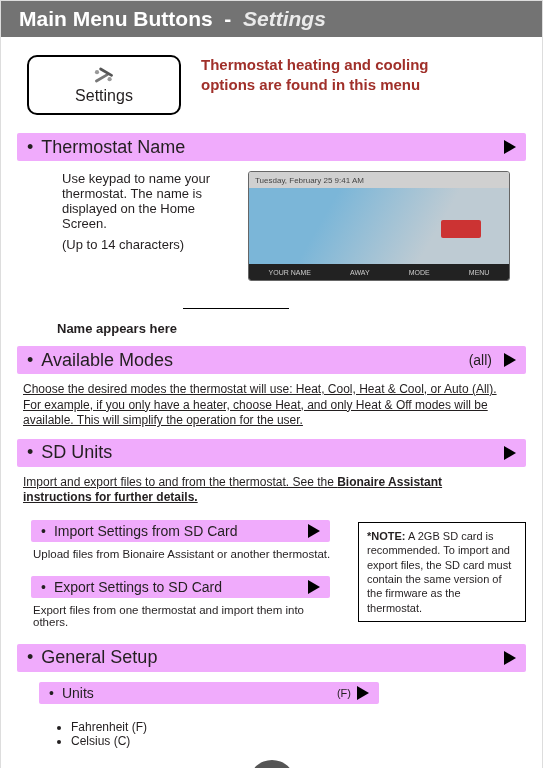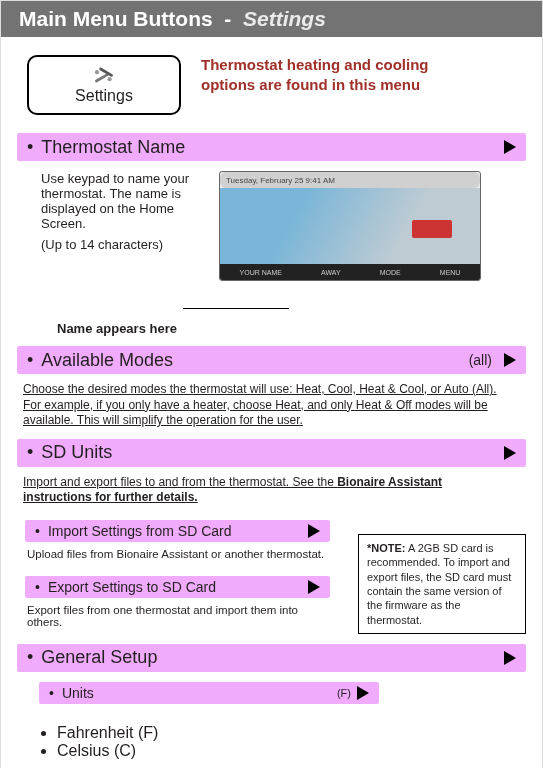--- a/index.html
+++ b/index.html
@@ -12,40 +12,40 @@
   .settings-tile .lbl { font-size:16px; }
   .intro-text { color:#a0302a; font-weight:bold; font-size:15px; line-height:1.35; max-width:250px;}
   .bar { position:relative; margin:10px 16px 4px; background:#f0abfc; height:28px; border-radius:2px; display:flex; align-items:center; padding:0 10px; font-size:18px;}
   .bar.indent { margin-left:38px; max-width:335px; font-size:14px; height:22px;}
   .bar .dot::before { content:"•"; margin-right:8px;}
   .bar .arrow { position:absolute; right:10px; top:50%; transform:translateY(-50%); width:0; height:0; border-left:12px solid #000; border-top:7px solid transparent; border-bottom:7px solid transparent;}
   .bar .side { position:absolute; right:34px; top:50%; transform:translateY(-50%); font-size:14px;}
   .bar.indent .side { right:28px; font-size:11px;}
   .body { padding:4px 22px 0 22px; font-size:13px; line-height:1.3;}
   .body.small { font-size:12px; padding-left:22px; padding-right:28px;text-decoration:underline;}
-  .row1 { display:flex; gap:8px; align-items:flex-start; padding:6px 22px 0 40px;}
+  .row1 { display:flex; gap:16px; align-items:flex-start; padding:6px 22px 0 40px;margin-left:21px;}
   .row1 .txt { font-size:13px; width:170px;}
   .row1 .cap { font-size:13px; margin-top:6px;}
   .line-seg { position:relative; margin-left:56px;}
   .line-seg .lwrap { display:flex; align-items:center;}
   .line-seg .lwrap .lbl{ font-weight:bold; font-size:13px;margin-top:40px;}
   .line-seg .lwrap .dash{ flex:0 0 106px; height:1px; background:#000; margin-left:6px;}
   .mock { width:260px; height:108px; background:linear-gradient(#e9e9e9,#f6f6f6); border:1px solid #666; border-radius:3px; display:flex; flex-direction:column; overflow:hidden; font-size:9px; color:#444;}
-  .mock .top { height:16px; background:#d0d0d0; display:flex; align-items:center; padding:0 6px; font-size:8px;border-radius:6px;}
+  .mock .top { height:16px; background:#d0d0d0; display:flex; align-items:center; padding:0 6px; font-size:8px;}
   .mock .mid { flex:1; display:flex; align-items:center; justify-content:center; position:relative;}
   .mock .mid .temp { font-size:34px; color:#fff; text-shadow:0 0 4px #0008; }
   .mock .mid .bg { position:absolute; inset:0; background:linear-gradient(120deg,#7bb6d8 30%,#becbd3 70%); }
   .mock .bot { height:16px; background:#222; display:flex; justify-content:space-around; color:#ccc; font-size:7px; align-items:center;}
   .red-pill { position:absolute; right:28px; top:32px; width:40px; height:18px; background:#c33; border-radius:2px;}
-  .sd-row { display:flex; gap:12px; padding:4px 16px 0 2px; align-items:flex-end;}
+  .sd-row { display:flex; gap:12px; padding:4px 16px 0 8px; align-items:center;}
   .sd-left { flex:1;}
   .sd-left .bar.indent { margin-left:22px; max-width:300px;}
   .sd-left .desc { font-size:11.5px; padding:2px 4px 6px 24px; max-width:300px;}
   .note { width:150px; border:1px solid #000; padding:6px 8px; font-size:11px; line-height:1.3;}
-  .bullets { font-size:16px; padding:4px 0 0 56px;}
+  .bullets { font-size:12px; padding:4px 0 0 70px;}
   .bullets li{ margin:0;}
   .pg { width:38px; height:38px; border-radius:50% 50% 50% 50%/45% 45% 55% 55%; background:#555; color:#fff; display:flex; align-items:center; justify-content:center; font-weight:bold; font-size:16px; margin:8px auto 0; border:3px solid #555;}
   svg.gear { width:28px; height:20px; }
 </style>
 </head>
 <body>
 
 <div class="page">
 
   <div class="titlebar">

